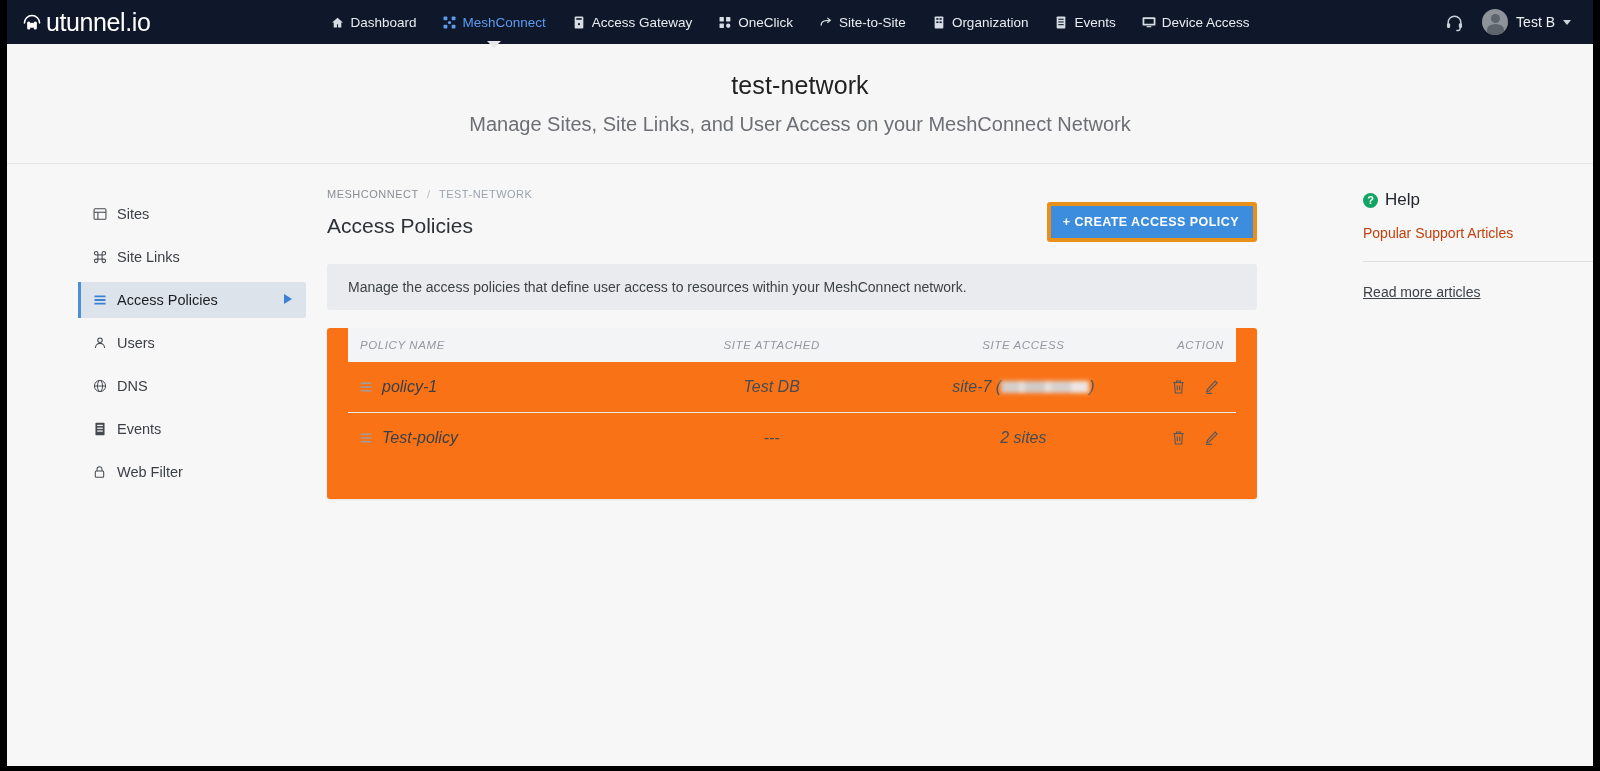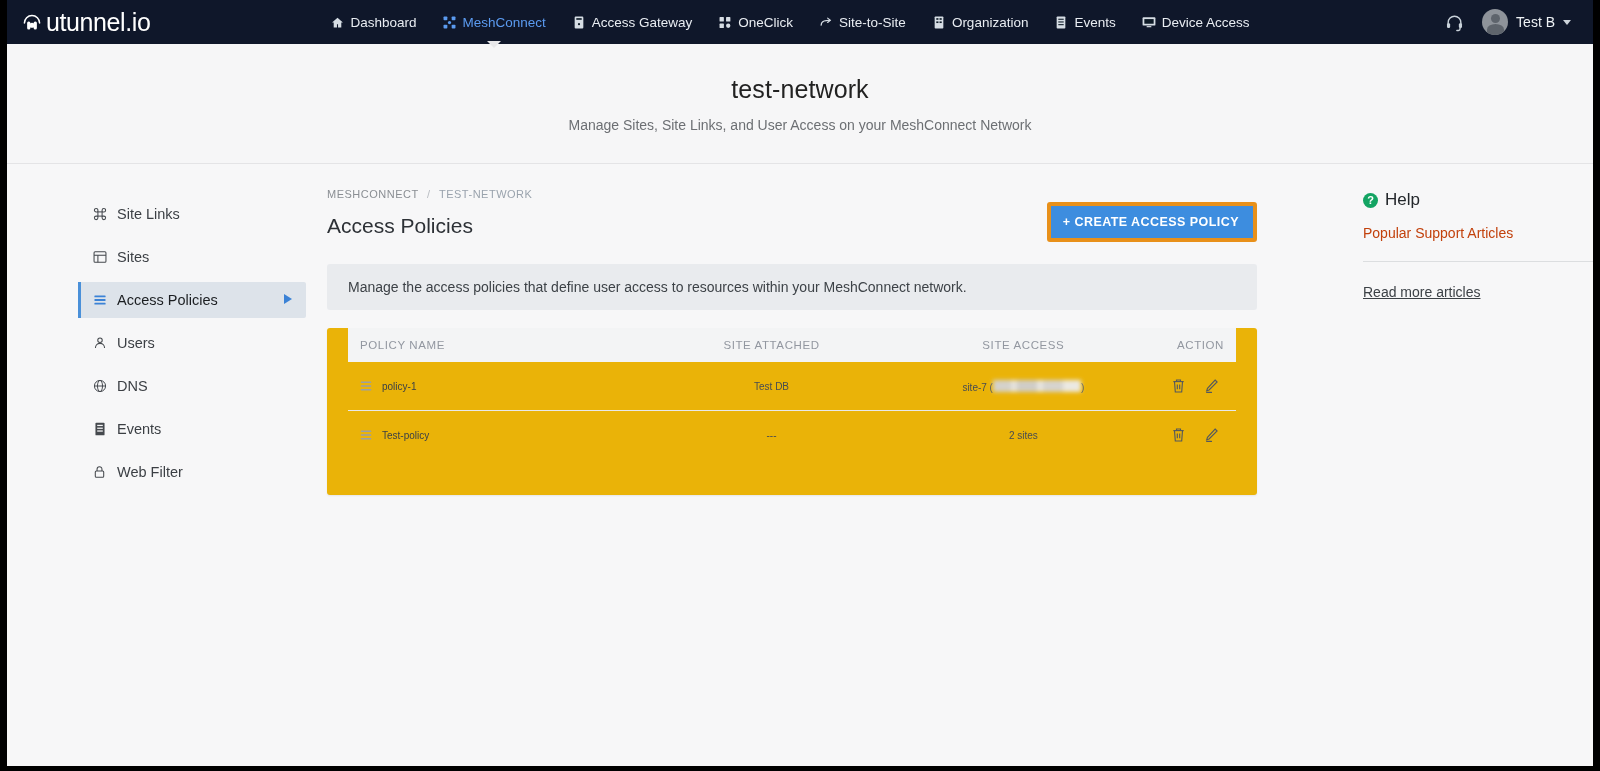--- a/index.html
+++ b/index.html
@@ -91,21 +91,21 @@
 
   
   .hero {
     height: 120px;
     background: #f6f6f7;
     display: flex; flex-direction: column;
     align-items: center; justify-content: center;
     border-bottom: 1px solid #e4e4e6;
   }
   .hero-title { font-size: 25px; color: #222; font-weight: 400; letter-spacing: 0.1px; }
-  .hero-sub { margin-top: 13px; font-size: 14px; color: #6c6f73; }
+  .hero-sub { margin-top: 13px; font-size: 20px; color: #6c6f73; }
 
   
   .body-wrap { display: flex; padding-top: 24px; }
   .sidebar { width: 320px; flex-shrink: 0; padding-left: 85px; padding-top: 8px; }
   .side-item {
     display: flex; align-items: center;
     height: 36px; gap: 10px;
     font-size: 14.5px; color: #3b3f44;
     cursor: pointer;
     padding-left: 14px;
@@ -160,39 +160,40 @@
     background: #e9ebee;
     border-radius: 3px;
     height: 46px;
     display: flex; align-items: center;
     padding: 0 21px;
     font-size: 14px; color: #3d4247;
   }
 
   .table-card {
     margin-top: 18px;
-    background: #eab308;
+    background: #f97316;
     border-radius: 3px;
     box-shadow: 0 1px 2px rgba(0,0,0,0.07);
     padding: 0 21px 36px 21px;
+    font-style: italic;
   }
   table { width: 100%; border-collapse: collapse; }
   thead th {
     background: #f3f4f5;
     font-size: 11.5px;
     color: #9297a0;
     letter-spacing: 0.6px;
     font-weight: 400;
     text-align: left;
     padding: 11px 12px;
   }
   thead th.c-users, thead th.c-site { text-align: center; }
   thead th.c-action { text-align: left; padding-left: 30px; }
   tbody td {
-    font-size: 10px; color: #3b4046;
+    font-size: 16px; color: #3b4046;
     padding: 16px 12px;
     border-bottom: 1px solid #e8e9ea;
   }
   tbody tr:last-child td { border-bottom: none; }
   tbody td.c-users, tbody td.c-site { text-align: center; color: #474c52; }
   td.c-name { width: 300px; }
   td.c-users { width: 260px; }
   td.c-site  { width: 250px; }
   td.c-action { padding-left: 24px; }
   .name-cell { display: flex; align-items: center; gap: 10px; }
@@ -356,39 +357,39 @@
     <div class="hero-sub">Manage Sites, Site Links, and User Access on your MeshConnect Network</div>
   </div>
 
   <div class="body-wrap">
 
     <div class="sidebar">
 
       <div class="side-item">
         <span class="side-icon">
           <svg width="14" height="14" viewBox="0 0 20 20" fill="none" stroke="#45494e" stroke-width="1.5">
+            <rect x="1.5" y="2.5" width="17" height="15" rx="1.5"></rect>
+              <path d="M1.5 7.5 H18.5"></path>
+              <path d="M7 7.5 V17.5"></path>
+          </svg>
+        </span>
+        <span>Sites</span>
+      </div>
+
+      <div class="side-item">
+        <span class="side-icon">
+          <svg width="14" height="14" viewBox="0 0 20 20" fill="none" stroke="#45494e" stroke-width="1.5">
             <rect x="7" y="7" width="6" height="6"></rect>
             <path d="M7 7 V4.5 a2.5 2.5 0 1 0 -2.5 2.5 H7"></path>
             <path d="M13 7 V4.5 a2.5 2.5 0 1 1 2.5 2.5 H13"></path>
             <path d="M7 13 v2.5 a2.5 2.5 0 1 1 -2.5 -2.5 H7"></path>
             <path d="M13 13 v2.5 a2.5 2.5 0 1 0 2.5 -2.5 H13"></path>
           </svg>
         </span>
         <span>Site Links</span>
-      </div>
-
-      <div class="side-item">
-        <span class="side-icon">
-          <svg width="14" height="14" viewBox="0 0 20 20" fill="none" stroke="#45494e" stroke-width="1.5">
-            <rect x="1.5" y="2.5" width="17" height="15" rx="1.5"></rect>
-              <path d="M1.5 7.5 H18.5"></path>
-              <path d="M7 7.5 V17.5"></path>
-          </svg>
-        </span>
-        <span>Sites</span>
       </div>
 
       <div class="side-item active">
         <span class="side-icon">
           <svg width="14" height="14" viewBox="0 0 20 20" fill="#3b82d6">
             <rect x="2" y="3.5" width="16" height="2.6" rx="0.8"></rect>
             <rect x="2" y="8.7" width="16" height="2.6" rx="0.8"></rect>
             <rect x="2" y="13.9" width="16" height="2.6" rx="0.8"></rect>
           </svg>
         </span>

